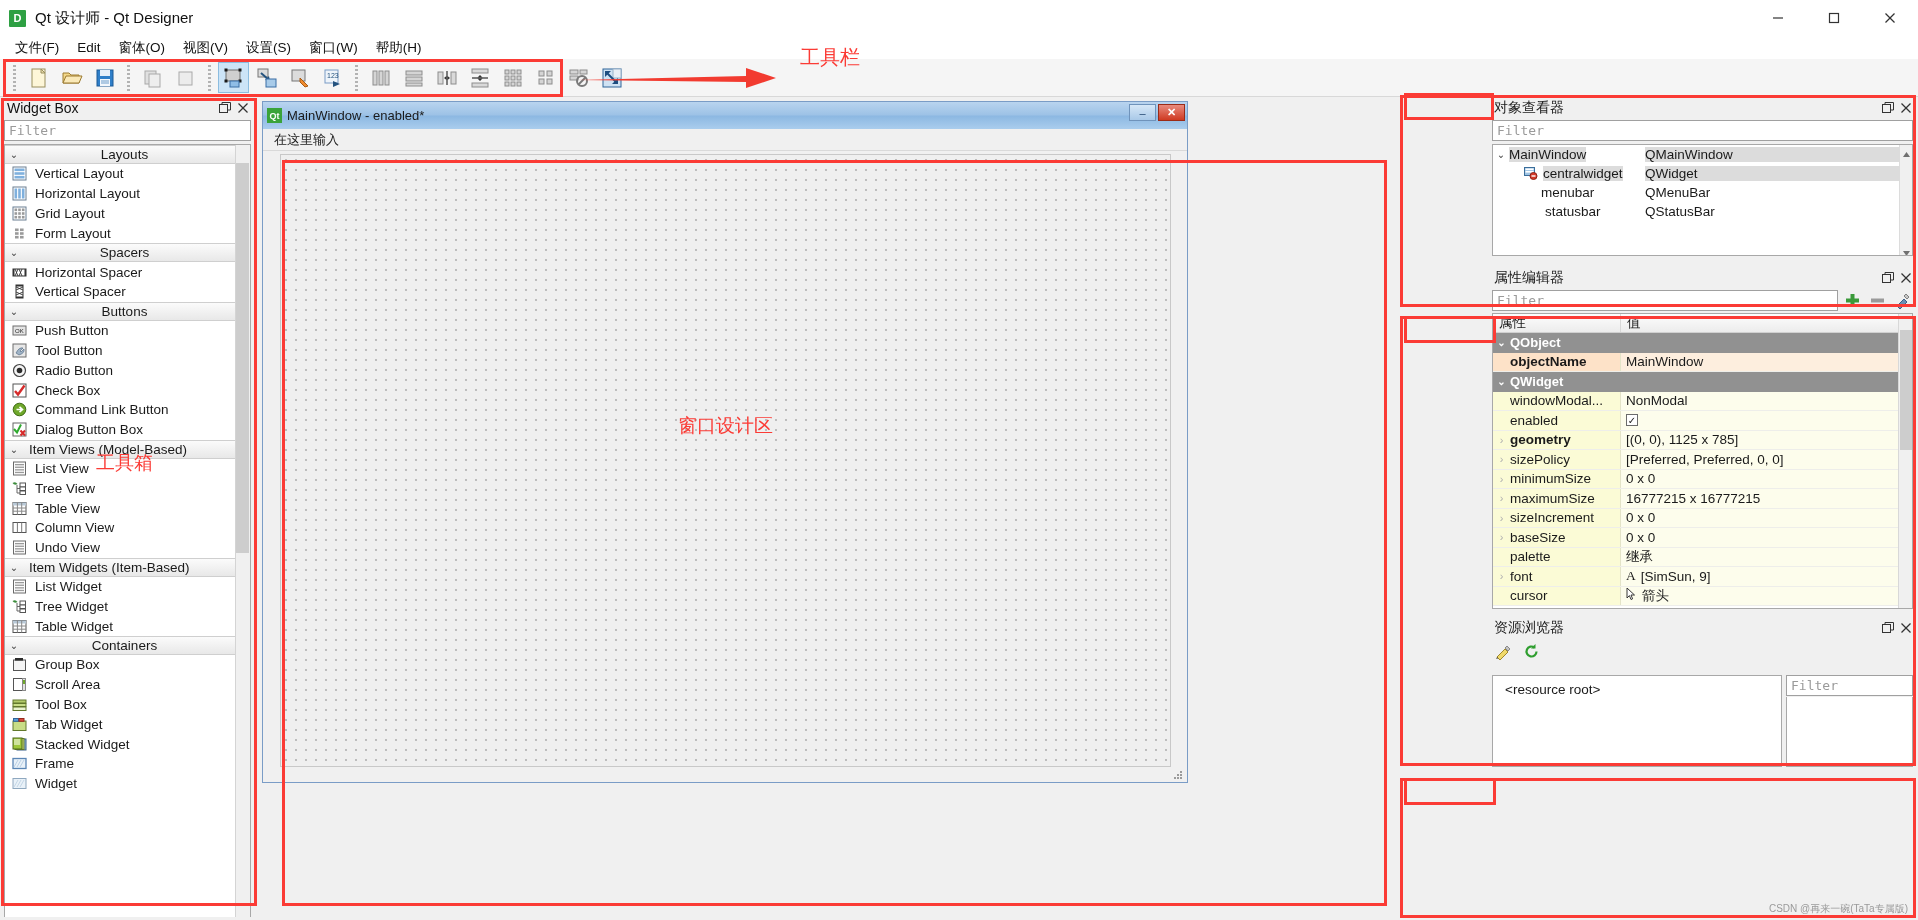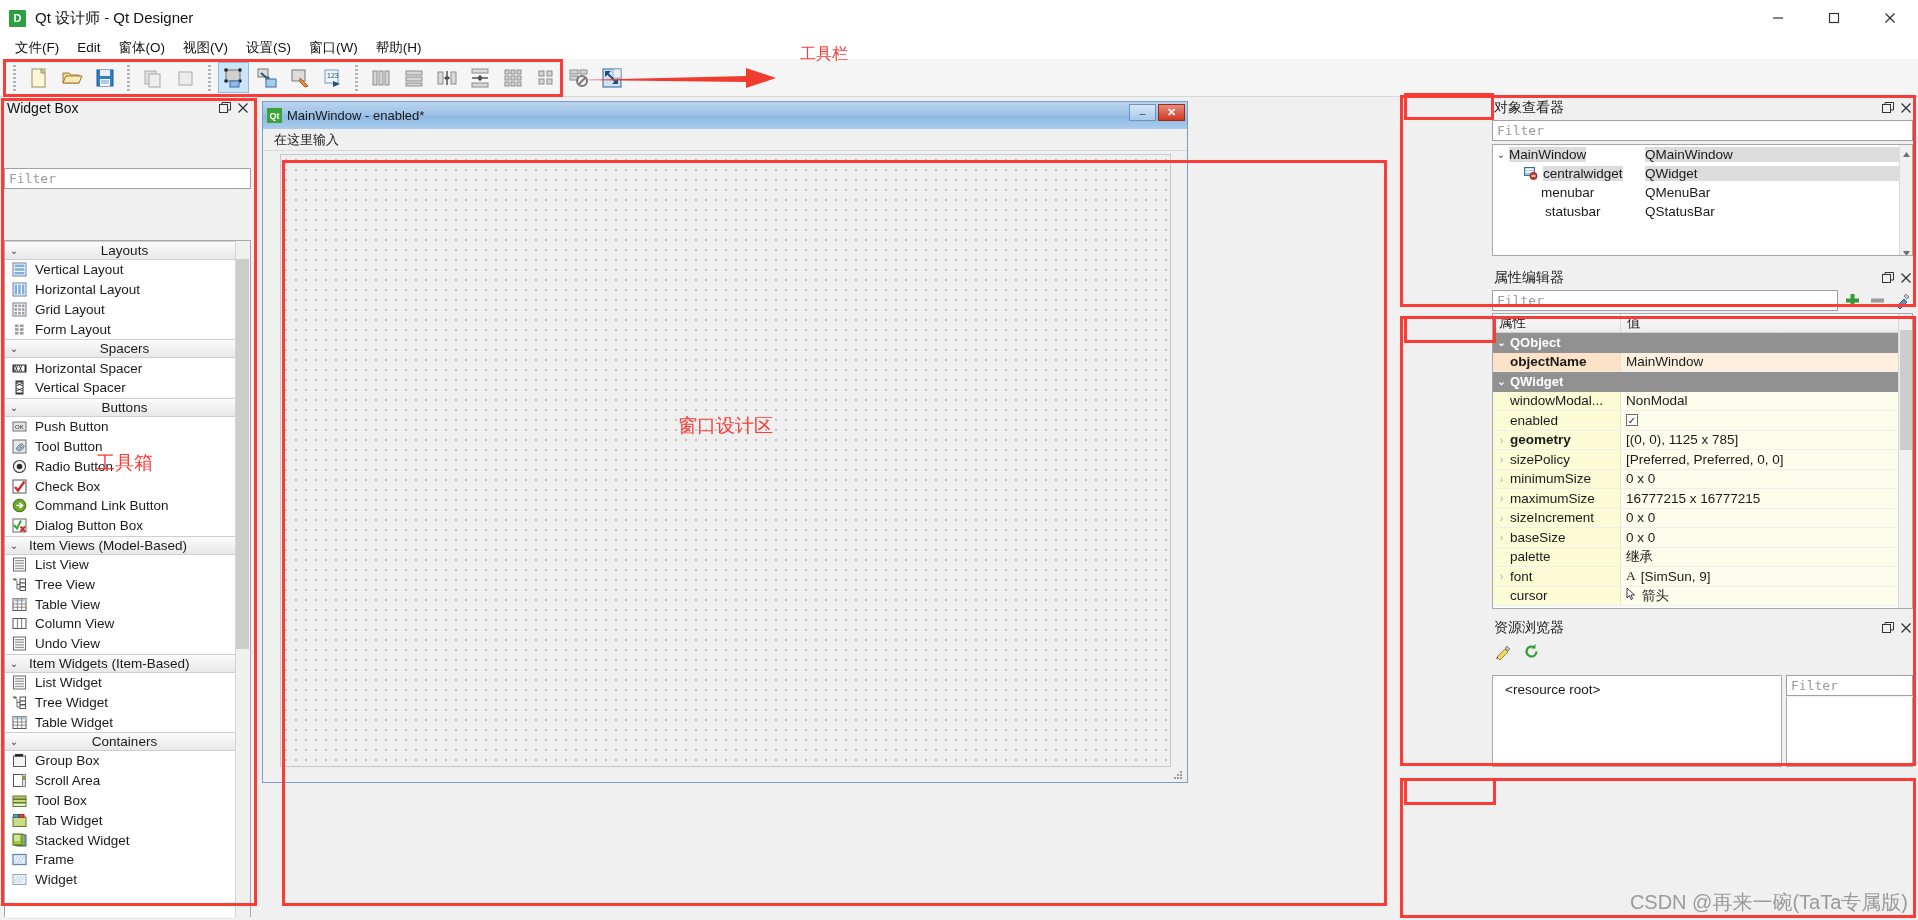--- a/index.html
+++ b/index.html
@@ -89,41 +89,40 @@
   
   .anno-box {
     position: absolute;
     border: 3px solid #fb3b35;
     pointer-events: none;
     z-index: 40;
   }
   .anno-text {
     position: absolute;
     color: #fb3b35;
-    font-size: 16px;
+    font-size: 20px;
     z-index: 41;
     white-space: nowrap;
   }
   .anno-arrow { position: absolute; z-index: 41; }
 
   
   .workspace {
     position: absolute;
     top: 97px; left: 0;
     width: 1918px; height: 823px;
     display: flex;
   }
 
   
   .widgetbox {
     width: 256px;
     background: #f0f0f0;
     display: flex; flex-direction: column;
     position: relative;
-    gap: 48px;
   }
   .dock-header {
     height: 21px;
     display: flex; align-items: center;
     padding: 0 4px 0 7px;
     font-size: 13.5px;
     color: #111;
     background: #f0f0f0;
   }
   .dock-title { flex: 1; font-size: 14px;}
@@ -423,21 +422,21 @@
   .rb-filter {
     height: 21px; background: #fff; border: 1px solid #a0a0a0;
     display:flex; align-items:center; padding-left:4px;
     color: #9a9a9a; font-family: "DejaVu Sans Mono", monospace; font-size: 13px;
   }
   .rb-pane { flex:1; background:#fff; border:1px solid #a8a8a8; border-top:none; margin-top:1px;}
 
   .watermark {
     position: absolute;
     right: 10px; bottom: 4px;
-    color: #9a9a9a; font-size: 20px;
+    color: #9a9a9a; font-size: 10px;
     z-index: 50;
   }
   .statusline {
     position: absolute;
     left: 0; bottom: 0; width: 1918px; height: 3px;
     background: #f0f0f0;
   }
 </style>
 </head>
 <body>

